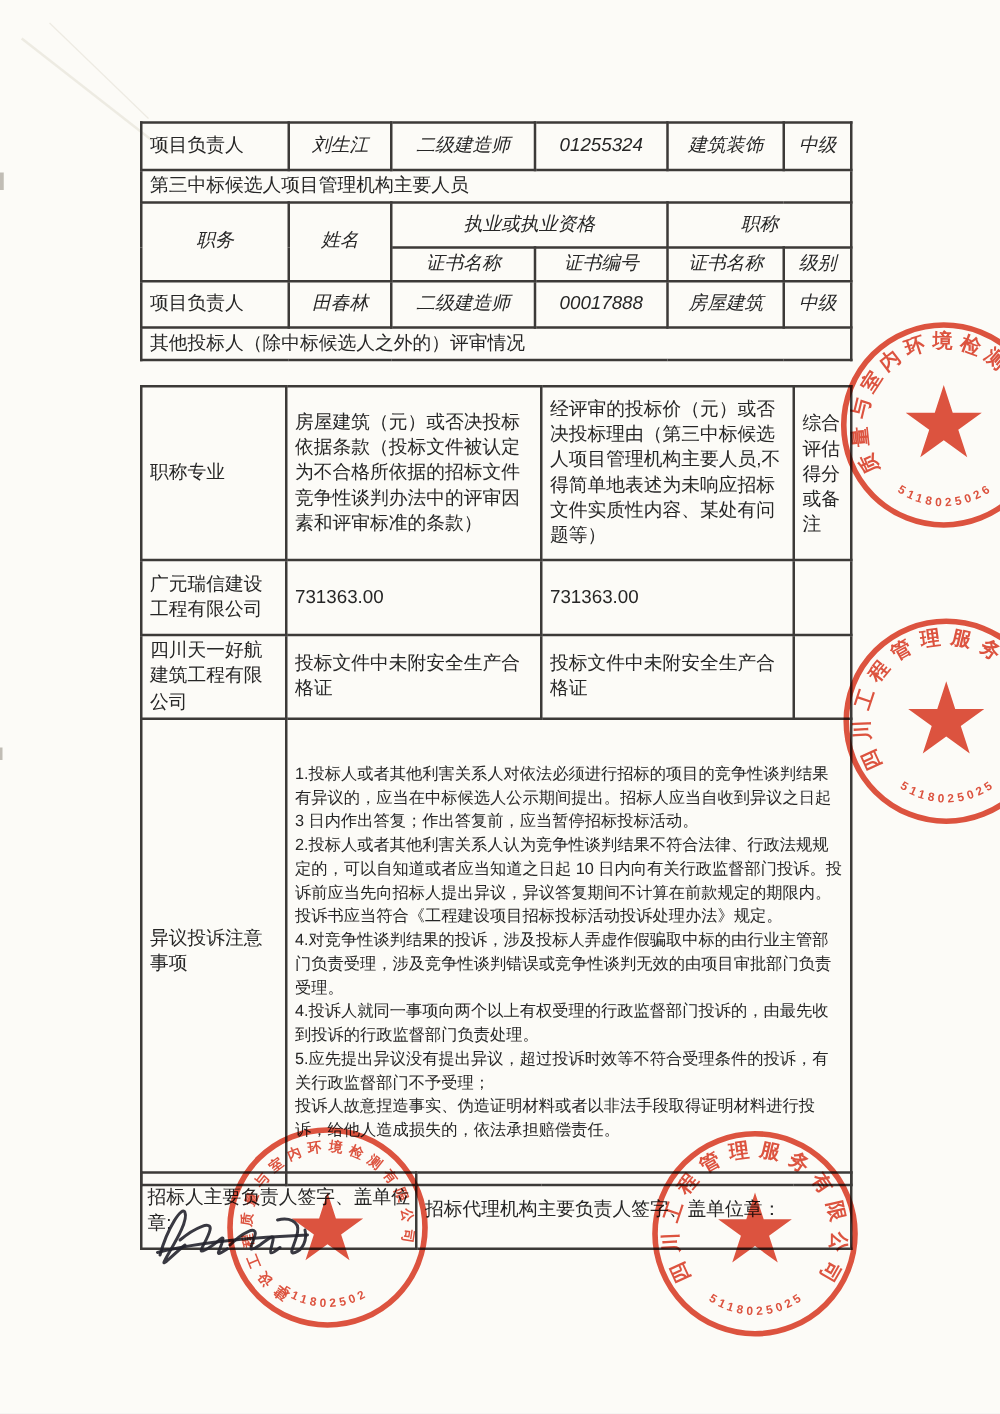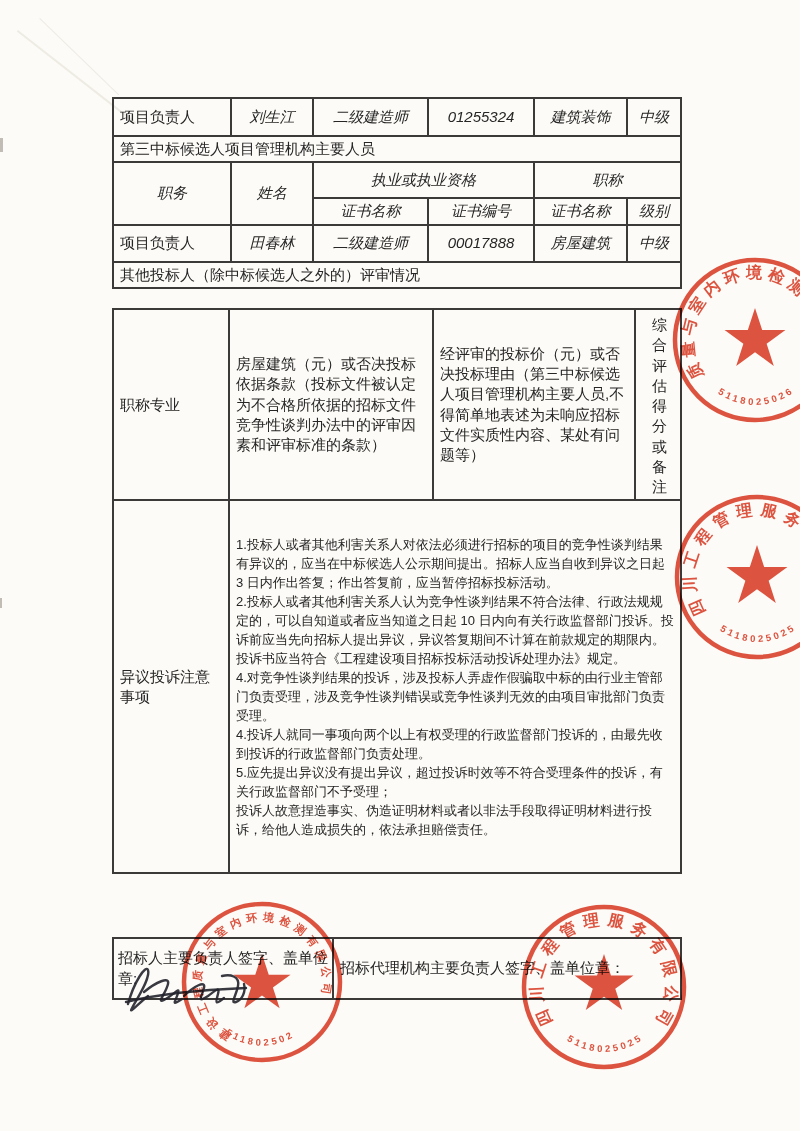--- a/index.html
+++ b/index.html
@@ -96,21 +96,33 @@
         <col style="width:116px">
         <col style="width:204px">
         <col style="width:202px">
         <col style="width:46px">
       </colgroup>
     <tbody>
         <tr style="height:139px">
       <td class="lft">职称专业</td>
       <td class="lft top hdr-long">房屋建筑（元）或否决投标依据条款（投标文件被认定为不合格所依据的招标文件竞争性谈判办法中的评审因素和评审标准的条款）</td>
       <td class="lft top hdr-long">经评审的投标价（元）或否决投标理由（第三中标候选人项目管理机构主要人员,不得简单地表述为未响应招标文件实质性内容、某处有问题等）</td>
-      <td class="lft top hdr-long" style="padding:5px 4px 2px 16px;">综合评估得分或备注</td>
+      <td class="lft top hdr-long" style="padding:5px 4px 2px 6px;">综合评估得分或备注</td>
+    </tr>
+    <tr style="height:60px">
+      <td class="lft">广元瑞信建设工程有限公司</td>
+      <td class="lft">731363.00</td>
+      <td class="lft">731363.00</td>
+      <td class="lft"></td>
+    </tr>
+    <tr style="height:57px">
+      <td class="lft">四川天一好航建筑工程有限公司</td>
+      <td class="lft">投标文件中未附安全生产合格证</td>
+      <td class="lft">投标文件中未附安全生产合格证</td>
+      <td class="lft"></td>
     </tr>
     <tr style="height:373px">
       <td class="lft notice-label">异议投诉注意事项</td>
       <td colspan="3" class="lft top">
         <div class="notice-body">
               <p>1.投标人或者其他利害关系人对依法必须进行招标的项目的竞争性谈判结果有异议的，应当在中标候选人公示期间提出。招标人应当自收到异议之日起 3 日内作出答复；作出答复前，应当暂停招标投标活动。</p>
               <p>2.投标人或者其他利害关系人认为竞争性谈判结果不符合法律、行政法规规定的，可以自知道或者应当知道之日起 10 日内向有关行政监督部门投诉。投诉前应当先向招标人提出异议，异议答复期间不计算在前款规定的期限内。投诉书应当符合《工程建设项目招标投标活动投诉处理办法》规定。</p>
               <p>4.对竞争性谈判结果的投诉，涉及投标人弄虚作假骗取中标的由行业主管部门负责受理，涉及竞争性谈判错误或竞争性谈判无效的由项目审批部门负责受理。</p>
               <p>4.投诉人就同一事项向两个以上有权受理的行政监督部门投诉的，由最先收到投诉的行政监督部门负责处理。</p>
               <p>5.应先提出异议没有提出异议，超过投诉时效等不符合受理条件的投诉，有关行政监督部门不予受理；</p>

